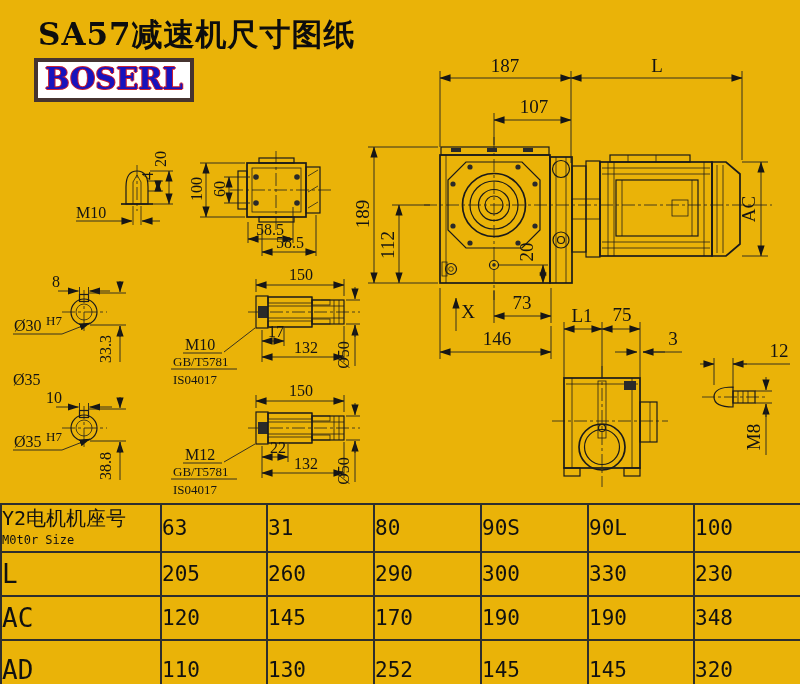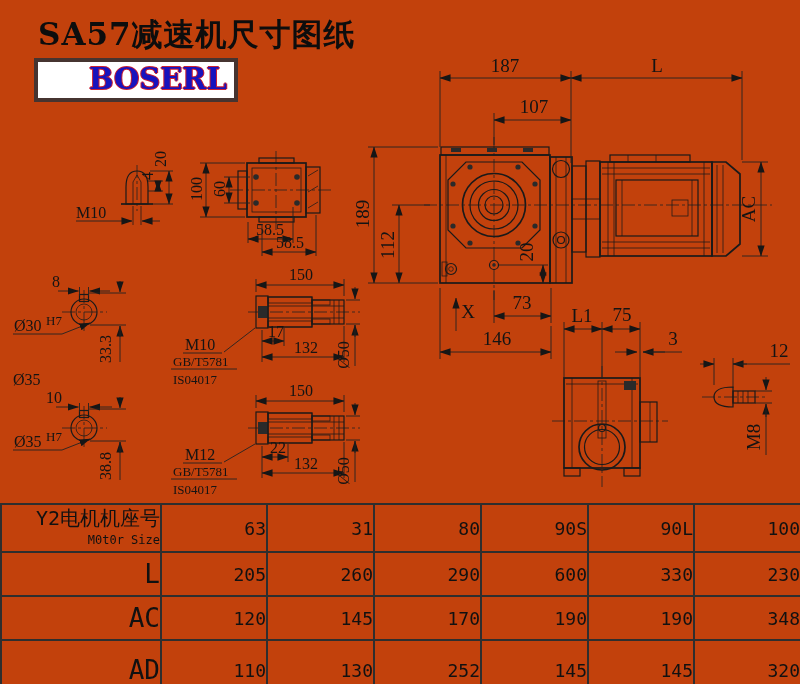--- a/index.html
+++ b/index.html
@@ -1,41 +1,41 @@
 <!DOCTYPE html>
 <html><head>
 <meta charset="utf-8">
 <style>
   html,body{margin:0;padding:0;background:#fff;}
-  #page{position:relative;width:800px;height:684px;background:#c2410c;overflow:hidden;
+  #page{position:relative;width:800px;height:684px;background:#eab308;overflow:hidden;
         font-family:"Liberation Serif", serif;}
   #title{position:absolute;left:38px;top:14px;font-size:31px;font-weight:bold;color:#0d0d0d;
          letter-spacing:1px;font-family:"DejaVu Serif", serif;white-space:nowrap;}
   #logo{position:absolute;left:34px;top:58px;border:4px solid #463430;background:#fff;
         padding:0px 7px 2px 7px;}
   #logo span{font-family:"DejaVu Serif", serif;font-size:29px;font-weight:bold;color:#1713bd;
-        text-shadow:1px 0 0 #cc2233,-1px 0 0 #cc2233,0 1px 0 #cc2233,0 -1px 0 #cc2233;margin-left:44px;}
+        text-shadow:1px 0 0 #cc2233,-1px 0 0 #cc2233,0 1px 0 #cc2233,0 -1px 0 #cc2233;}
   svg{position:absolute;left:0;top:50px;}
   svg text{font-family:"Liberation Serif", serif;fill:#141414;}
   .dimtxt{font-size:19px;}
   .midtxt{font-size:16px;}
   .smltxt{font-size:13px;}
   .geo{stroke:#1a1a1a;fill:none;}
   .thick{stroke-width:1.7;}
   .med{stroke-width:1.2;}
   .thin{stroke-width:0.75;}
   .dim{stroke:#222;stroke-width:0.9;fill:none;}
   .cl{stroke:#222;stroke-width:0.8;fill:none;stroke-dasharray:13 3 3 3;}
   .dark{fill:#2a2a2a;stroke:none;}
   #dimtable{position:absolute;left:0;top:503px;width:800px;height:181px;border-collapse:collapse;
         table-layout:fixed;font-family:"DejaVu Sans Mono", monospace;color:#111;}
-  #dimtable td{border:2px solid #2e2e2e;text-align:right;vertical-align:middle;padding:0;}
+  #dimtable td{border:2px solid #2e2e2e;text-align:left;vertical-align:middle;padding:0;}
   #dimtable .hcn{font-size:20px;line-height:23px;}
   #dimtable .hen{font-size:12px;line-height:20px;letter-spacing:0px;}
-  #dimtable .num{font-size:18px;margin-top:37px;}
+  #dimtable .num{font-size:21px;margin-top:37px;}
   #dimtable .lab{font-size:26px;}
 </style>
 </head>
 <body>
 
 <div id="page">
   <div id="title">SA57减速机尺寸图纸</div>
   <div id="logo">
     <span>BOSERL</span>
   </div>
@@ -438,21 +438,21 @@
       <td class="num">80</td>
       <td class="num">90S</td>
       <td class="num">90L</td>
       <td class="num">100</td>
     </tr>
     <tr style="height:44px">
       <td class="lab">L</td>
       <td class="num">205</td>
       <td class="num">260</td>
       <td class="num">290</td>
-      <td class="num">600</td>
+      <td class="num">300</td>
       <td class="num">330</td>
       <td class="num">230</td>
     </tr>
     <tr style="height:44px">
       <td class="lab">AC</td>
       <td class="num">120</td>
       <td class="num">145</td>
       <td class="num">170</td>
       <td class="num">190</td>
       <td class="num">190</td>

